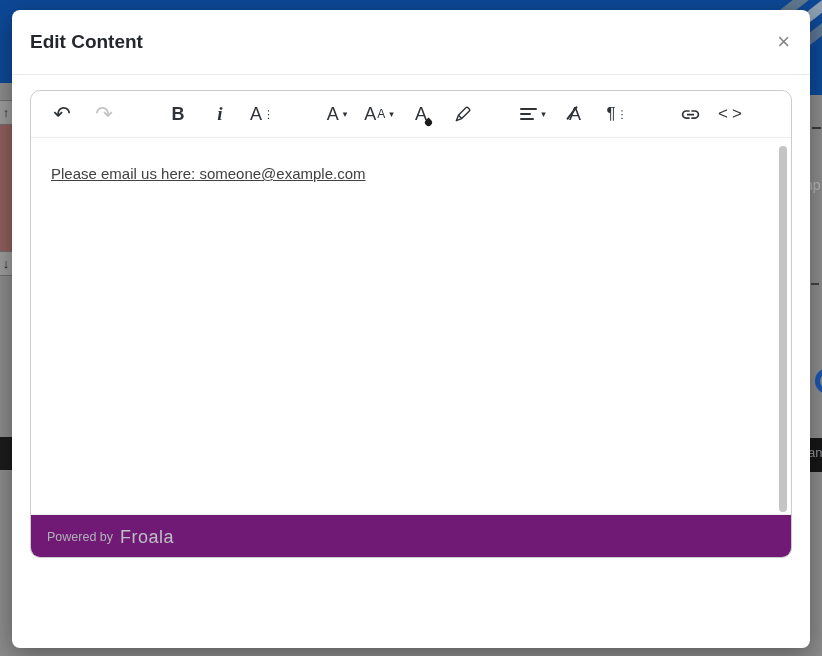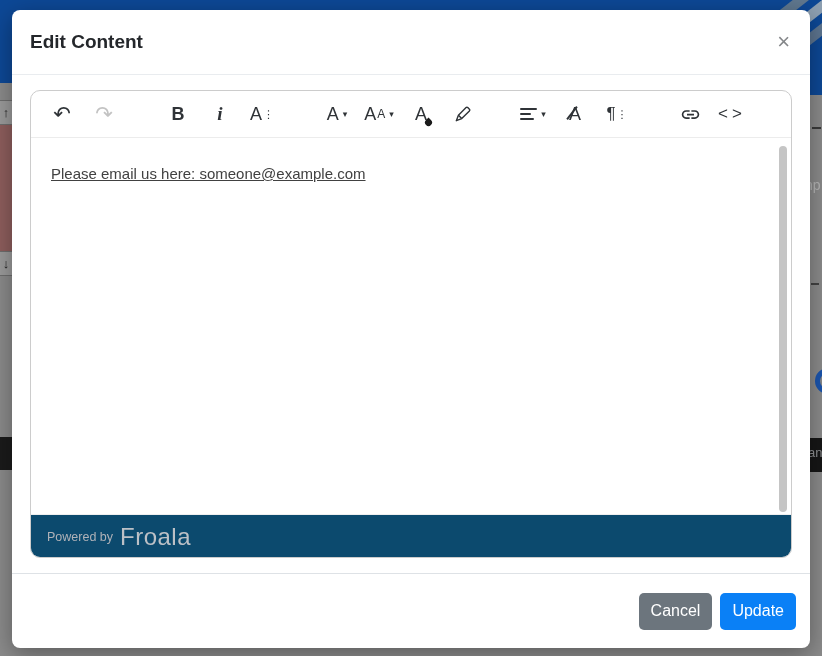--- a/index.html
+++ b/index.html
@@ -96,24 +96,24 @@
   .align-bars .b1 { width:17px; } .align-bars .b2 { width:11px; } .align-bars .b3 { width:14px; }
 
   .fr-content { position:relative; height:376px; background:#fff; }
   .fr-text { padding:27px 30px 0 20px; font-size:15px; color:#414141; line-height:1.25;text-decoration:underline; }
   .fr-scroll-thumb {
     position:absolute; right:4px; top:8px; bottom:2px; width:8px;
     background:#c5c5c5; border-radius:4px;
   }
   .fr-footer {
     height:45px; border-top:1px solid #efefef; display:flex; align-items:center;
-    padding-left:16px; gap:7px; background:#0c4a6e;
+    padding-left:16px; gap:7px; background:#701a75;
   }
   .powered-by { font-size:12.5px; color:#b0b2b8; }
-  .froala-brand { font-size:24px; color:#bcc0c6; letter-spacing:0.5px; }
+  .froala-brand { font-size:18px; color:#bcc0c6; letter-spacing:0.5px; }
 
   
   .modal-footer {
     position:absolute; left:0; right:0; bottom:0; height:75px;
     border-top:1px solid #dee2e6;
     display:flex; align-items:center; justify-content:flex-end; gap:8px; padding-right:14px;
   }
   .btn {
     height:37px; border:none; border-radius:5px; color:#fff; font-size:16px;
     padding:0 12px; cursor:pointer; font-family:"Liberation Sans", sans-serif;
@@ -227,18 +227,14 @@
       <div class="fr-scroll-thumb"></div>
     </div>
 
     <div class="fr-footer">
       <span class="powered-by">Powered by</span>
       <span class="froala-brand">Froala</span>
     </div>
 
   </div>
 
-  <div class="modal-footer">
-    <button class="btn btn-cancel">Cancel</button>
-    <button class="btn btn-update">Update</button>
-  </div>
 
 </div>
 
 </body></html>

